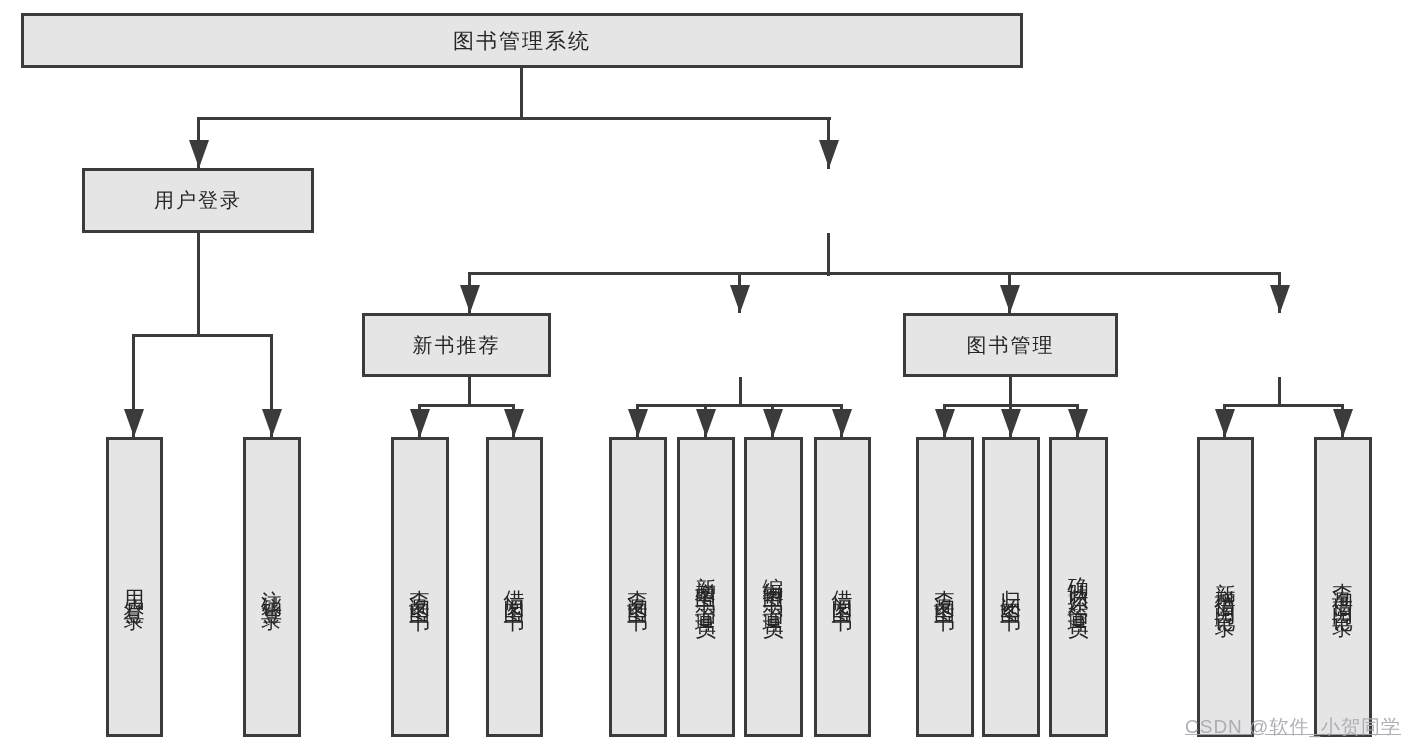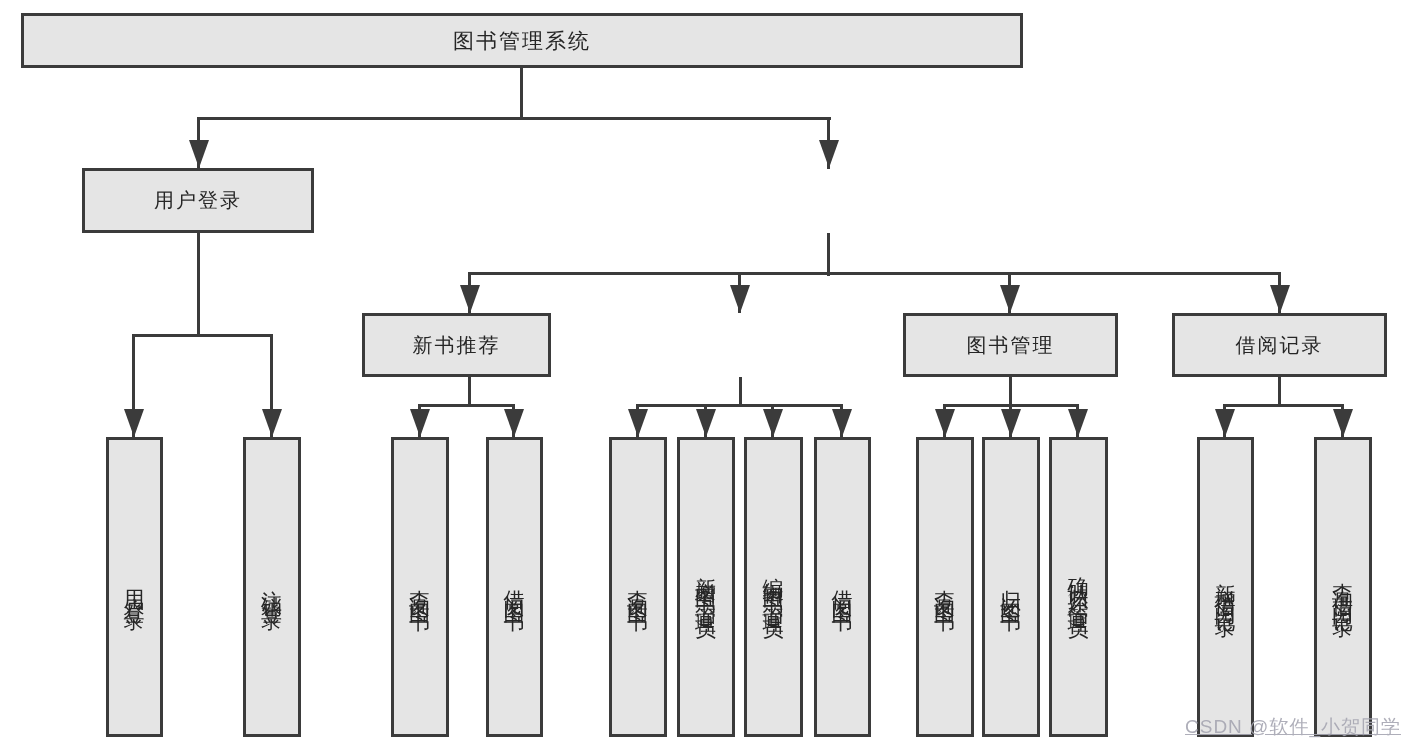--- a/index.html
+++ b/index.html
@@ -72,23 +72,20 @@
   <div class="arrow" style="left:460px;top:285px;"></div>
   <div class="arrow" style="left:730px;top:285px;"></div>
   <div class="arrow" style="left:1000px;top:285px;"></div>
   <div class="arrow" style="left:1270px;top:285px;"></div>
 
   <div class="box hbox" style="left:362px;top:313px;width:189px;height:64px;">
     <span>新书推荐</span>
   </div>
   <div class="box hbox" style="left:903px;top:313px;width:215px;height:64px;">
     <span>图书管理</span>
-  </div>
-  <div class="box hbox" style="left:1172px;top:313px;width:215px;height:64px;">
-    <span>借阅记录</span>
   </div>
 
   <div class="vline" style="left:468px;top:377px;height:30px;"></div>
   <div class="hline" style="left:418px;top:404px;width:97px;"></div>
   <div class="vline" style="left:418px;top:404px;height:33px;"></div>
   <div class="vline" style="left:512px;top:404px;height:33px;"></div>
   <div class="arrow" style="left:410px;top:409px;"></div>
   <div class="arrow" style="left:504px;top:409px;"></div>
 
   <div class="vline" style="left:739px;top:377px;height:30px;"></div>

